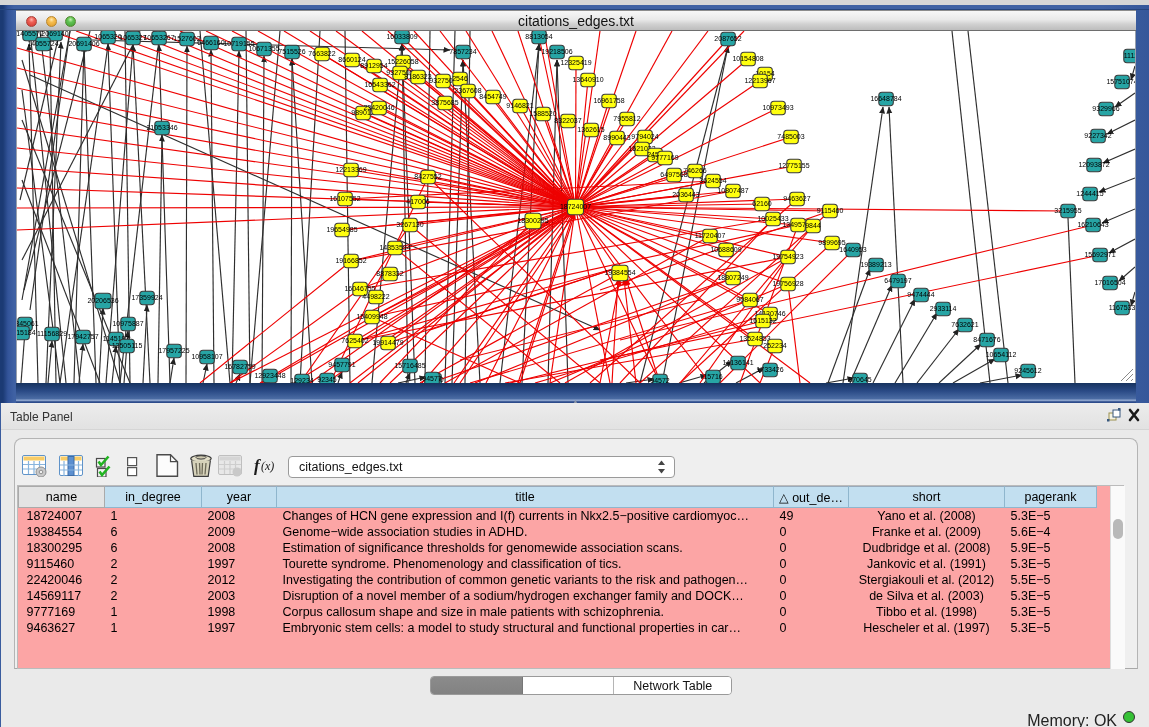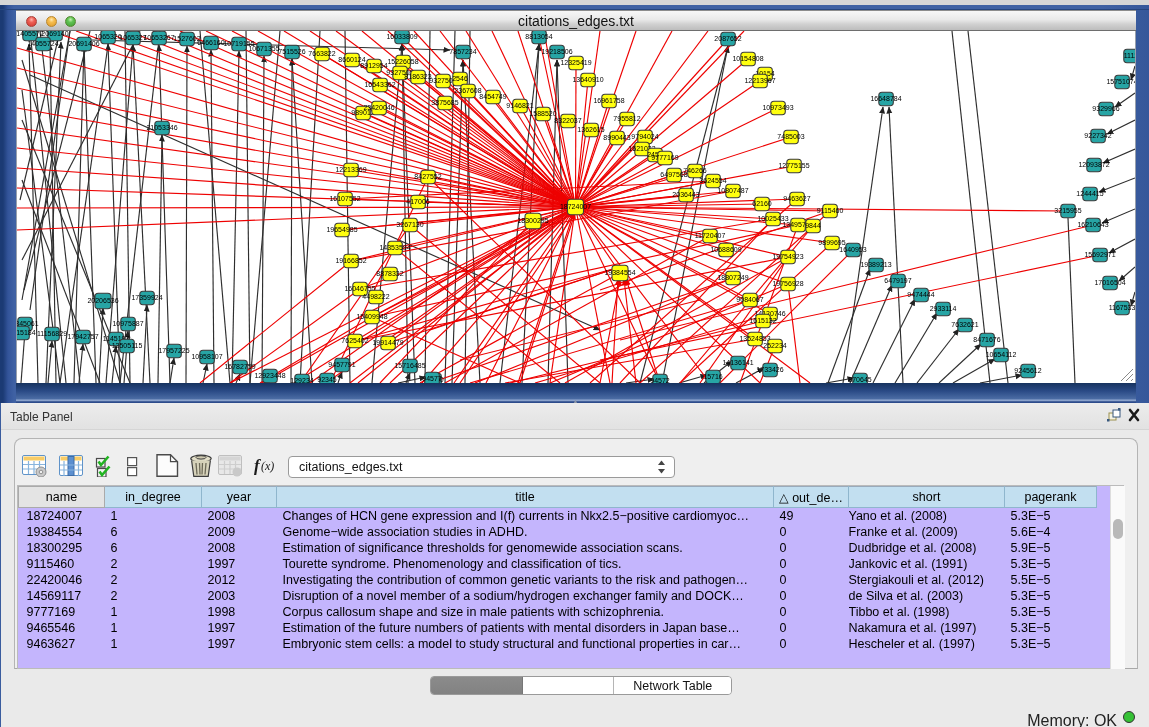--- a/index.html
+++ b/index.html
@@ -25,29 +25,29 @@
 .phead{position:absolute;left:0;top:0;width:1149px;height:26px;
  background:linear-gradient(#ececec,#e2e2e2);font-size:12px;color:#333}
 .phead span{position:absolute;left:9px;top:7px}
 .pbody{position:absolute;left:0;top:26px;width:1149px;height:298px;background:#eaeaea;border-top:1px solid #d5d5d5}
 .inner{position:absolute;left:13px;top:8px;width:1124px;height:231px;background:#efefef;
  border:1px solid #b4b4b4;border-radius:8px 8px 0 0;border-bottom:1px solid #a8a8a8}
 .icons{position:absolute;left:6px;top:14px;height:24px}
 .combo{position:absolute;left:273px;top:17px;width:387px;height:22px;background:#fff;
  border:1px solid #9a9a9a;border-radius:4px;font-size:12.5px;color:#111;line-height:20px;padding-left:10px}
 
-.tblwrap{position:absolute;left:2px;top:46px;width:1107px;height:184px;background:#c4b5fd;border:1px solid #bbb;border-right:none}
+.tblwrap{position:absolute;left:2px;top:46px;width:1107px;height:184px;background:#fca5a5;border:1px solid #bbb;border-right:none}
 table{border-collapse:collapse;table-layout:fixed;width:1078px;font-size:12.5px;color:#000}
 th{background:#c2dff0;border:1px solid #8fb6cd;border-top:1px solid #9ab;font-weight:normal;
  font-size:12.5px;height:21px;padding:0}
 th.c1{background:#e4e4e4;border:1px solid #aaa}
 td{height:16px;padding:0 0 0 6px;overflow:hidden;white-space:nowrap}
 td.c1{padding-left:8px}
 .c1{width:86px}.c2{width:97px}.c3{width:75px}.c4{width:497px}.c5{width:75px}.c6{width:156px}.c7{width:92px}
-td.c6{text-align:left;padding:0}
+td.c6{text-align:center;padding:0}
 .vsb{position:absolute;right:12px;top:47px;width:15px;height:183px;background:#fafafa;border-left:1px solid #ddd}
 .vsb .th{position:absolute;left:2px;top:33px;width:10px;height:20px;background:#b9b9b9;border-radius:5px}
 .tabs{position:absolute;left:429px;top:246px;height:19px;display:flex;
  border:1px solid #9a9a9a;border-radius:4px;overflow:hidden;font-size:12.5px}
 .tab{padding:16px 14px;line-height:18px;background:#fff;color:#111;border-right:1px solid #b5b5b5}
 .tab.sel{background:linear-gradient(#8b8b8b,#7a7a7a);color:#fff;border-right:1px solid #777}
 .tab:last-child{border-right:none;padding:0 19px}
 .status{position:absolute;left:0;top:269px;width:1149px;height:29px;font-size:16px;color:#222}
 .status .mem{position:absolute;right:33px;top:13px}
 .dot{position:absolute;right:15px;top:12px;width:12px;height:12px;border-radius:50%;
@@ -743,29 +743,20 @@
 <tr>
                 <td class="c1">9777169</td>
                 <td class="c2">1</td>
                 <td class="c3">1998</td>
                 <td class="c4">Corpus callosum shape and size in male patients with schizophrenia.</td>
                 <td class="c5">0</td>
                 <td class="c6">Tibbo et al. (1998)</td>
                 <td class="c7">5.3E−5</td>
               </tr>
 <tr>
-                <td class="c1">9465546</td>
-                <td class="c2">1</td>
-                <td class="c3">1997</td>
-                <td class="c4">Estimation of the future numbers of patients with mental disorders in Japan base…</td>
-                <td class="c5">0</td>
-                <td class="c6">Nakamura et al. (1997)</td>
-                <td class="c7">5.3E−5</td>
-              </tr>
-<tr>
                 <td class="c1">9463627</td>
                 <td class="c2">1</td>
                 <td class="c3">1997</td>
                 <td class="c4">Embryonic stem cells: a model to study structural and functional properties in car…</td>
                 <td class="c5">0</td>
                 <td class="c6">Hescheler et al. (1997)</td>
                 <td class="c7">5.3E−5</td>
               </tr>
     </tbody>
           </table>

